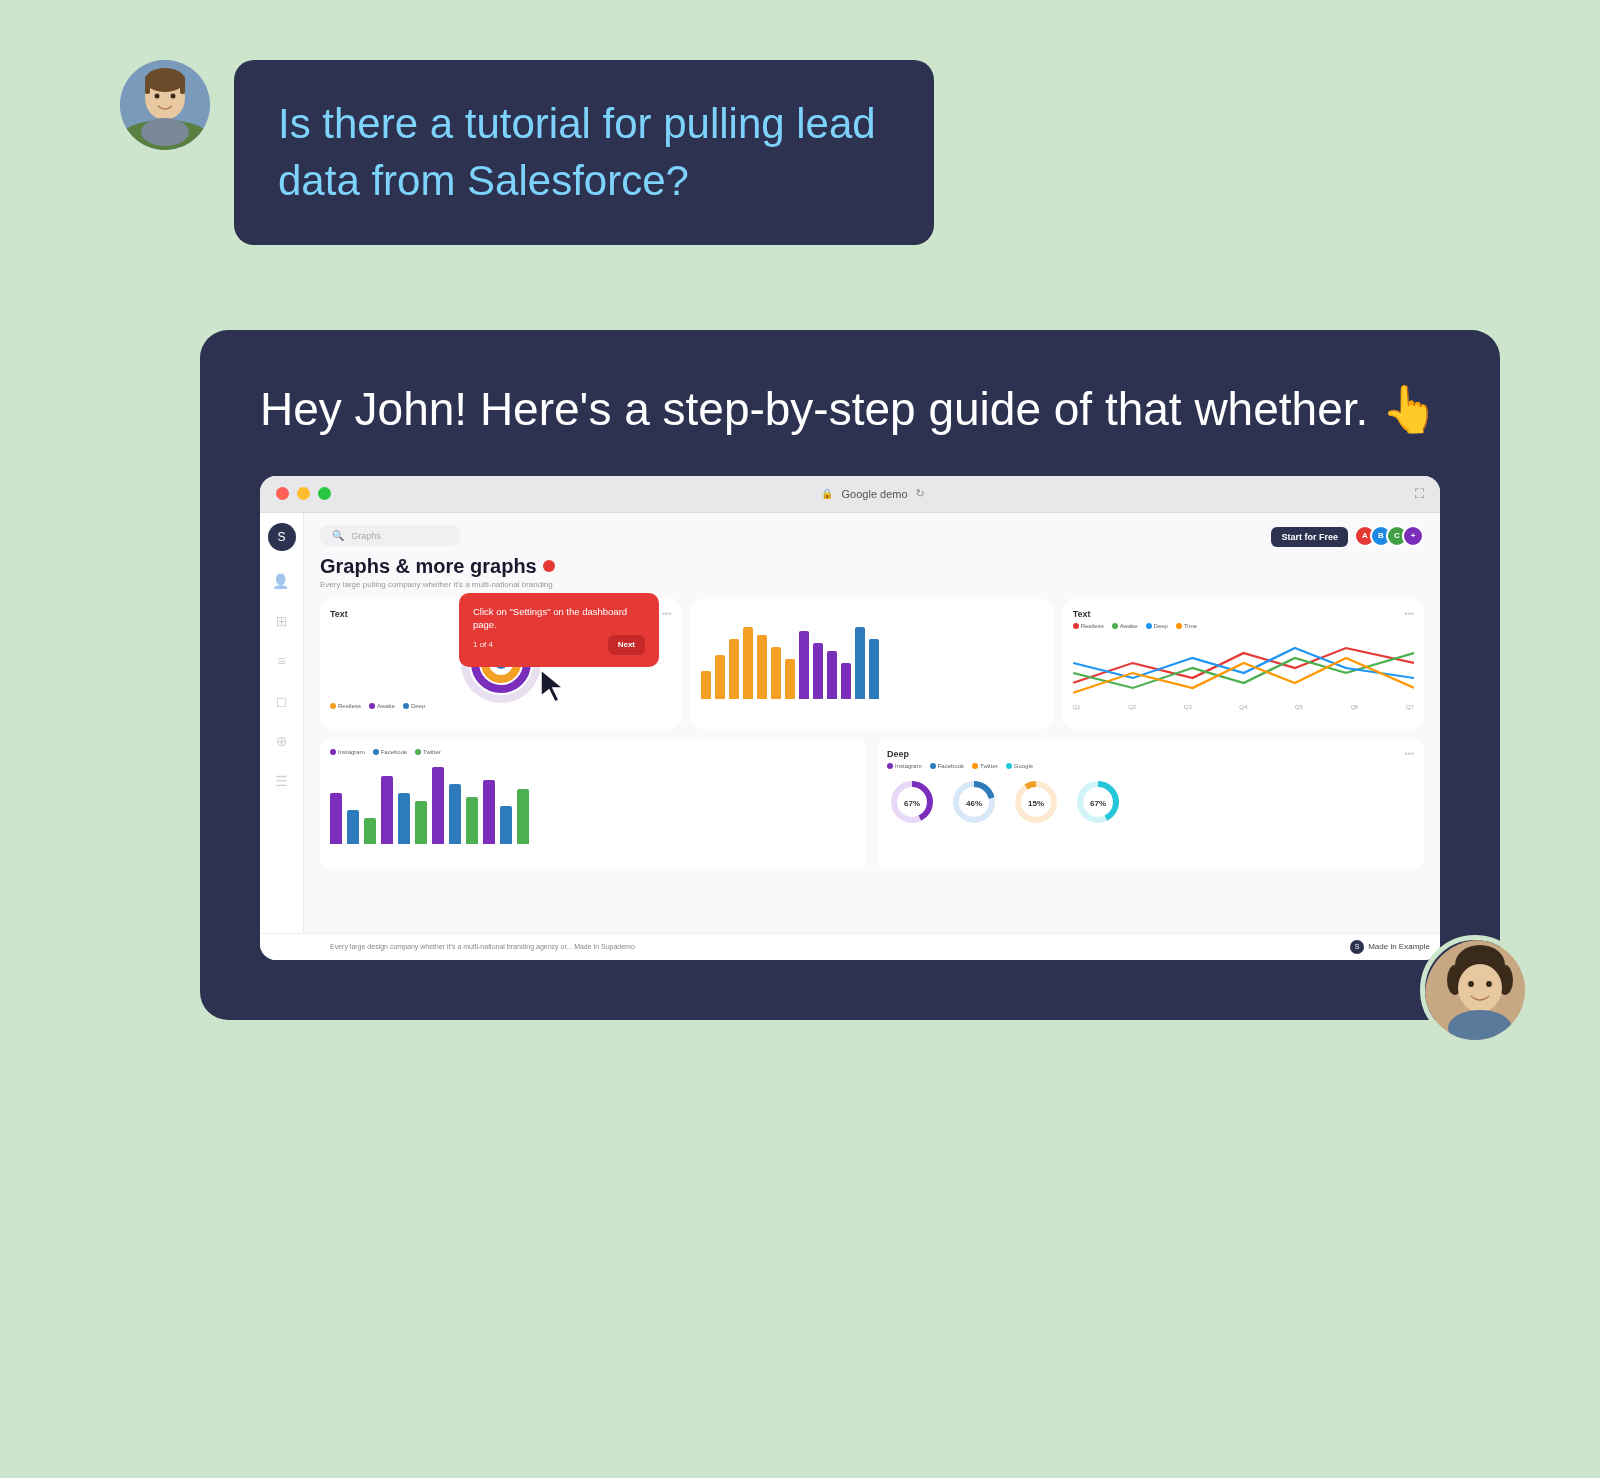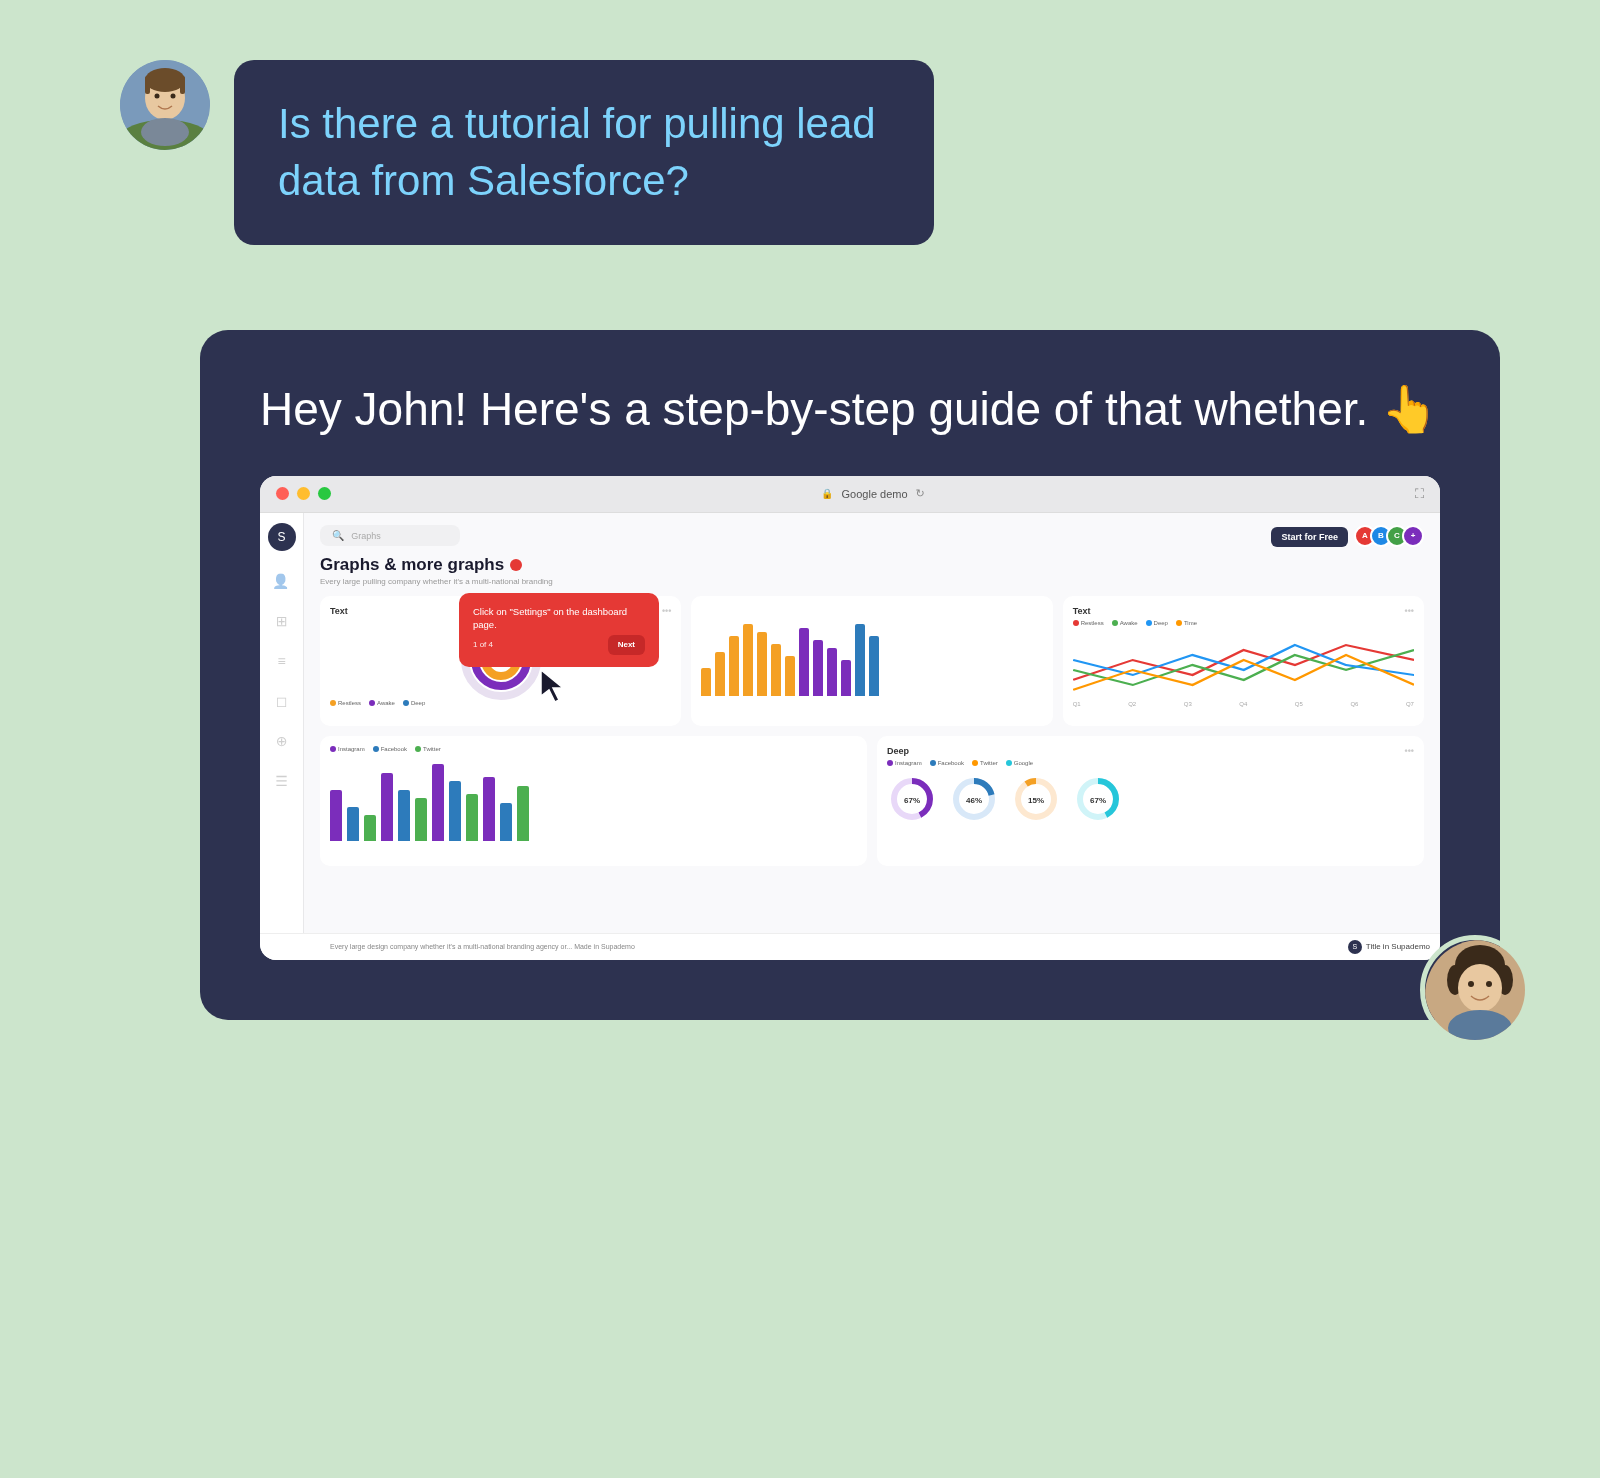--- a/index.html
+++ b/index.html
@@ -439,21 +439,21 @@
             <div class="demo-avatars">
               <div class="demo-avatar-small" style="background:#e53935;">A</div>
               <div class="demo-avatar-small" style="background:#1e88e5;">B</div>
               <div class="demo-avatar-small" style="background:#43a047;">C</div>
               <div class="demo-avatar-small" style="background:#7b2dbb;">+</div>
             </div>
           </div>
         </div>
 
         <div class="demo-page-title">
-          <span style="font-size:17px;font-weight:700;color:#1a1a2e;">Graphs &amp; more graphs</span>
+          <span style="font-size:20px;font-weight:700;color:#1a1a2e;">Graphs &amp; more graphs</span>
           <span style="width:12px;height:12px;background:#e53935;border-radius:50%;display:inline-block;margin-left:2px;"></span>
         </div>
         <div class="demo-page-subtitle">Every large pulling company whether it's a multi-national branding</div>
 
         <div class="demo-charts-row">
 
           <div class="demo-chart-card">
             <div class="demo-chart-title">
               <span>Text</span>
               <span style="color:#ccc;">•••</span>
@@ -650,21 +650,21 @@
         </div>
       </div>
     </div>
 
     <div class="demo-bottom-footer">
       <div style="font-size:7px;color:#888;flex:1;padding-left:60px;">
         Every large design company whether it's a multi-national branding agency or... Made in Supademo
       </div>
       <div class="demo-made-in">
         <div style="width:14px;height:14px;border-radius:50%;background:#2d3250;display:flex;align-items:center;justify-content:center;color:white;font-size:7px;">S</div>
-        <span>Title in Supademo</span>
+        <span>Made in Example</span>
       </div>
     </div>
   </div>
 
   <div style="position:absolute;bottom:-25px;right:-30px;width:110px;height:110px;border-radius:50%;overflow:hidden;border:5px solid #cce5cc;">
     <svg viewBox="0 0 110 110" width="110" height="110">
 
       <circle cx="55" cy="55" r="55" fill="#c8a882"></circle>
 
       <ellipse cx="55" cy="25" rx="25" ry="20" fill="#3a2a1a"></ellipse>

